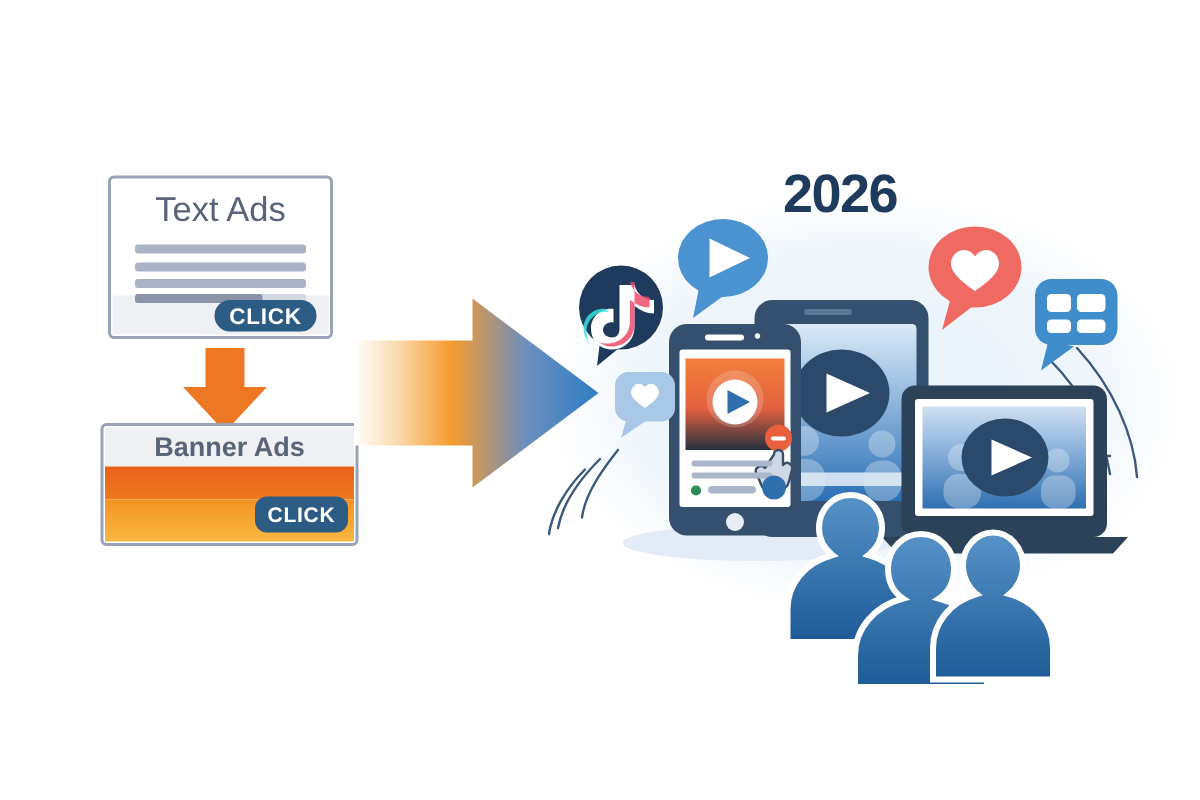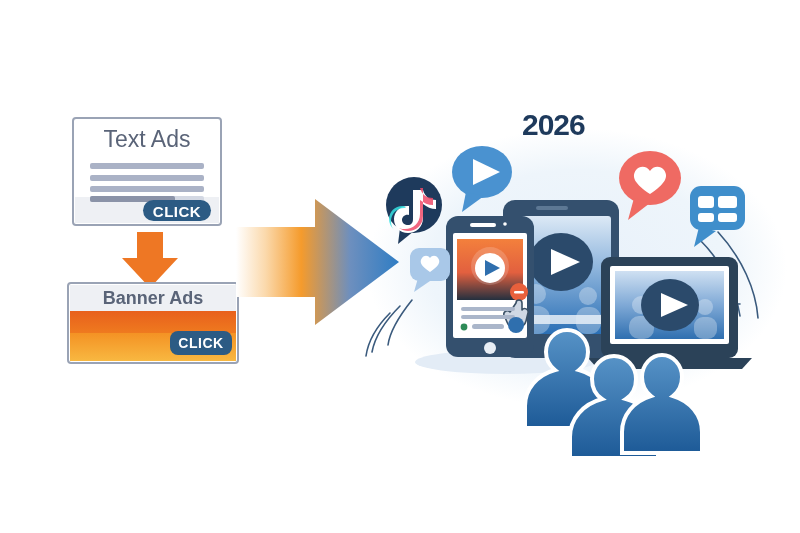--- a/index.html
+++ b/index.html
@@ -214,15 +214,15 @@
 
   <div class="txt" style="left:73px;top:126px;width:148px;text-align:center;font-size:23px;color:#5a6478;">Text Ads</div>
 
   <div class="txt" style="left:143px;top:203px;width:68px;text-align:center;font-size:15px;font-weight:bold;color:#ffffff;letter-spacing:0.5px;">CLICK</div>
 
   <div class="txt" style="left:68px;top:288px;width:170px;text-align:center;font-size:18px;color:#5a6478;font-weight:bold;">Banner Ads</div>
 
 
   <div class="txt" style="left:170px;top:335px;width:62px;text-align:center;font-size:14px;font-weight:bold;color:#ffffff;letter-spacing:0.5px;">CLICK</div>
 
-  <div class="txt" style="left:522px;top:108px;font-size:30px;font-weight:bold;color:#1e3a5c;letter-spacing:-1px;">2026</div>
+  <div class="txt" style="left:522px;top:108px;font-size:36px;font-weight:bold;color:#1e3a5c;letter-spacing:-1px;">2026</div>
 
 </div>
 
 </body></html>

